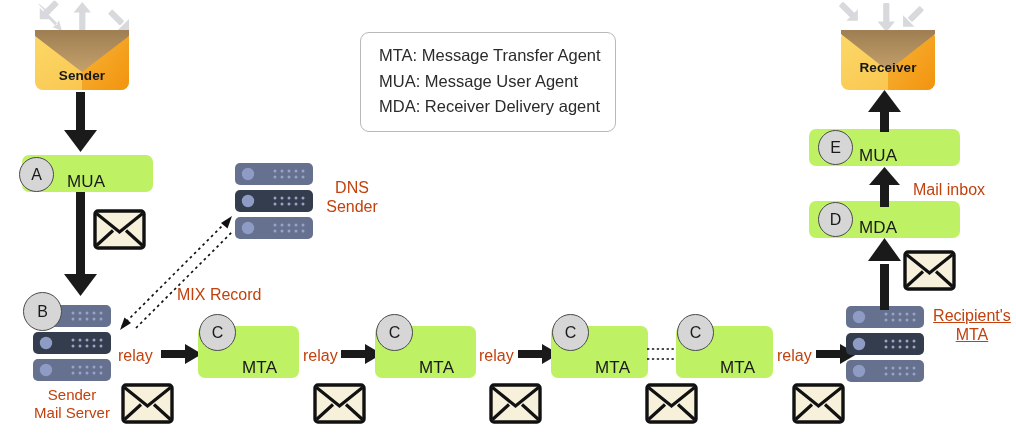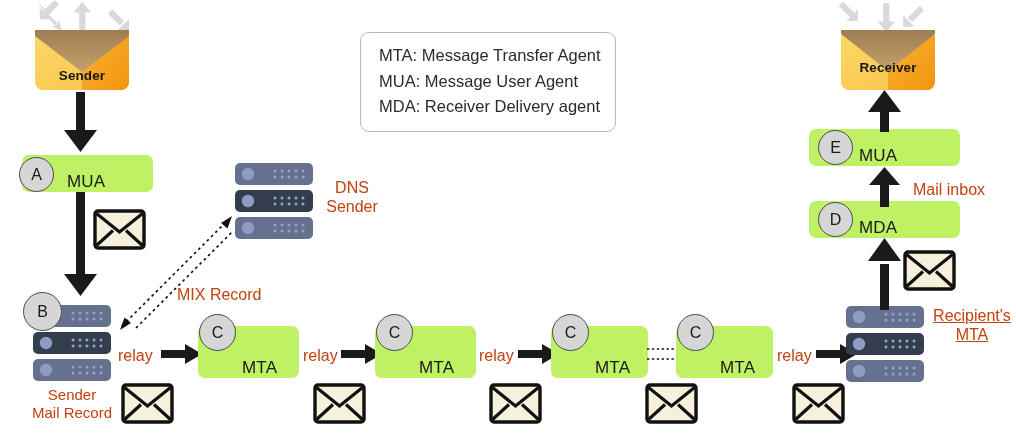--- a/index.html
+++ b/index.html
@@ -217,21 +217,21 @@
             <circle cx="68" cy="14" r="1.5"></circle>
         </g>
       </g>
     </g>
   </svg>
   <div class="badge" style="left:23px; top:292px; width:39px; height:39px;">
     <span>B</span>
   </div>
   <div class="tlabel ctr" style="left:12px; top:386px; width:120px;">
     <span>Sender</span><br>
-    <span>Mail Record</span>
+    <span>Mail Server</span>
   </div>
 
   <svg class="server" style="left:235px; top:163px;" width="78" height="76" viewBox="0 0 78 76">
     <g>
       <rect x="0" y="0" width="78" height="22" rx="5" fill="#66708f"></rect>
       <rect x="0" y="27" width="78" height="22" rx="5" fill="#333d4d"></rect>
       <rect x="0" y="54" width="78" height="22" rx="5" fill="#66708f"></rect>
       <circle cx="13" cy="11" r="6.2" fill="#8e9bc4"></circle>
       <circle cx="13" cy="38" r="6.2" fill="#8e9bc4"></circle>
       <circle cx="13" cy="65" r="6.2" fill="#8e9bc4"></circle>

